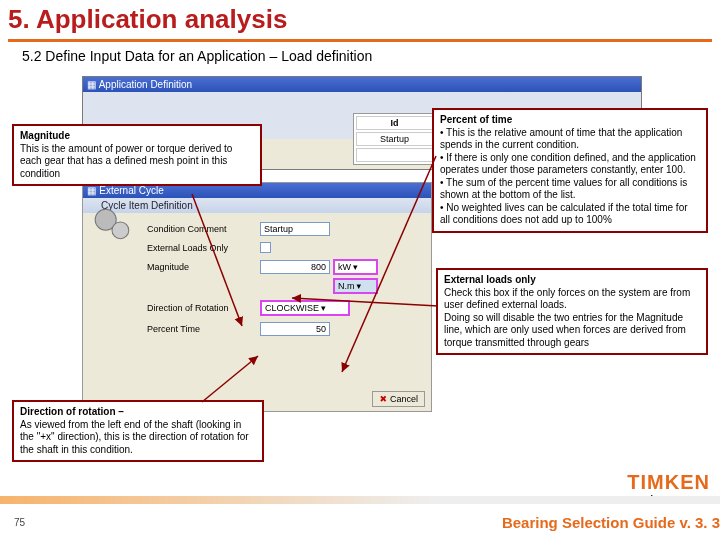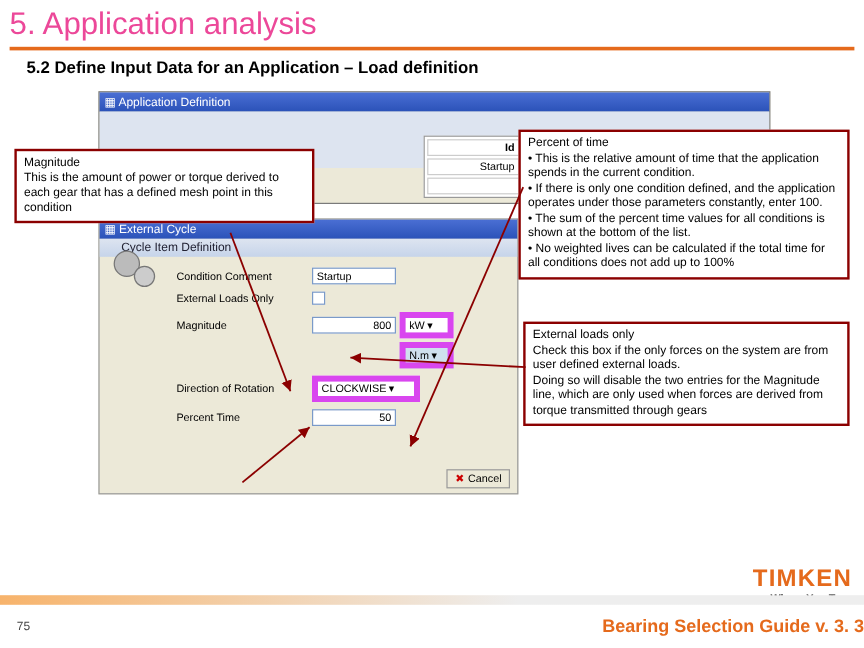--- a/index.html
+++ b/index.html
@@ -1,34 +1,34 @@
 <!DOCTYPE html>
 <html><head>
 <meta charset="utf-8">
 <style>
 *{margin:0;padding:0;box-sizing:border-box}
 body{width:720px;height:540px;font-family:Arial,sans-serif;background:#fff;position:relative;overflow:hidden}
 .hdr{padding:4px 8px 0}
-.title{font-size:26px;font-weight:normal;color:#ec4899}
+.title{font-size:26px;font-weight:bold;color:#b91c1c}
 .rule{height:3px;background:#e56a1c;margin:4px 0 6px}
-.sub{font-size:14px;font-weight:bold;padding-left:14px}
+.sub{font-size:14px;font-weight:normal;padding-left:14px}
 .stage{position:absolute;top:76px;left:12px;right:12px;bottom:46px}
 .win{position:absolute;background:#ece9d8;border:1px solid #7a7a7a;font-size:10px}
 .win-title{background:linear-gradient(#4a6fd4,#2b52b8);color:#fff;padding:2px 4px;font-size:10px}
 .tbl{position:absolute;background:#fff;border:1px solid #999;font-size:9px}
-.tbl th,.tbl td{border:1px solid #ccc;padding:1px 3px;text-align:right}
+.tbl th,.tbl td{border:1px solid #ccc;padding:1px 3px;text-align:center}
 .panel{background:#ece9d8;border:1px solid #999;position:absolute;font-size:10px}
 .panel-title{background:linear-gradient(#dde4f0,#c6d4ea);padding:2px 18px;font-size:10px;color:#223}
 .field-row{display:flex;align-items:center;padding:3px 8px;gap:3px}
 .field-label{width:110px;font-size:9px}
 .field-input{background:#fff;border:1px solid #7a9ac9;padding:1px 3px;font-size:9px;min-width:70px}
-.dd{background:#fff;border:5px solid #d946ef;padding:1px 3px;font-size:9px;min-width:45px;display:inline-flex;align-items:center;gap:2px}
+.dd{background:#fff;border:2px solid #d946ef;padding:1px 3px;font-size:9px;min-width:45px;display:inline-flex;align-items:center;gap:2px}
 .gears{position:absolute;left:6px;top:20px;width:46px;height:42px}
 .callout{position:absolute;background:#fff;border:2px solid #8b0000;padding:4px 6px;font-size:10px;line-height:1.25}
-.callout b{font-weight:normal}
+.callout b{font-weight:bold}
 .btn{display:inline-flex;align-items:center;gap:3px;background:#ece9d8;border:1px solid #999;padding:2px 6px;font-size:9px}
 .footer{position:absolute;bottom:0;left:0;right:0;height:44px}
 .foot-grad{height:8px;background:linear-gradient(90deg,#f7b36b,#eee 60%)}
 .foot-bar{display:flex;align-items:center;justify-content:flex-end;height:36px;position:relative}
 .foot-title{font-size:15px;font-weight:bold;color:#e56a1c}
 .page-no{position:absolute;left:14px;font-size:10px;color:#444}
 .brand{position:absolute;right:10px;bottom:36px;text-align:right}
 .brand-logo{font-size:20px;font-weight:bold;color:#e56a1c;letter-spacing:1px}
 .brand-tag{font-size:9px;font-weight:bold;color:#000}
 svg.arrow{position:absolute;pointer-events:none}
@@ -138,20 +138,24 @@
     • <span>The sum of the percent time values for all conditions is shown at the bottom of the list.</span><br>
     • <span>No weighted lives can be calculated if the total time for all conditions does not add up to 100%</span>
   </div>
 
   <div class="callout" style="left:424px;top:192px;width:272px">
     <b>External loads only</b><br>
     <span>Check this box if the only forces on the system are from user defined external loads.</span><br>
     <span>Doing so will disable the two entries for the Magnitude line, which are only used when forces are derived from torque transmitted through gears</span>
   </div>
 
+  <div class="callout" style="left:0;top:324px;width:252px">
+    <b>Direction of rotation –</b><br>
+    <span>As viewed from the left end of the shaft (looking in the "+x" direction), this is the direction of rotation for the shaft in this condition.</span>
+  </div>
 
   <svg class="arrow" style="left:0;top:0;width:700px;height:420px">
     <defs>
         <marker id="ah" markerWidth="8" markerHeight="8" refX="6" refY="3" orient="auto">
           <path d="M0,0 L6,3 L0,6 Z" fill="#8b0000"></path>
         </marker>
       </defs>
     <line x1="180" y1="118" x2="230" y2="250" stroke="#8b0000" stroke-width="1.5" marker-end="url(#ah)"></line>
     <line x1="424" y1="80" x2="330" y2="296" stroke="#8b0000" stroke-width="1.5" marker-end="url(#ah)"></line>
     <line x1="426" y1="230" x2="280" y2="222" stroke="#8b0000" stroke-width="1.5" marker-end="url(#ah)"></line>

